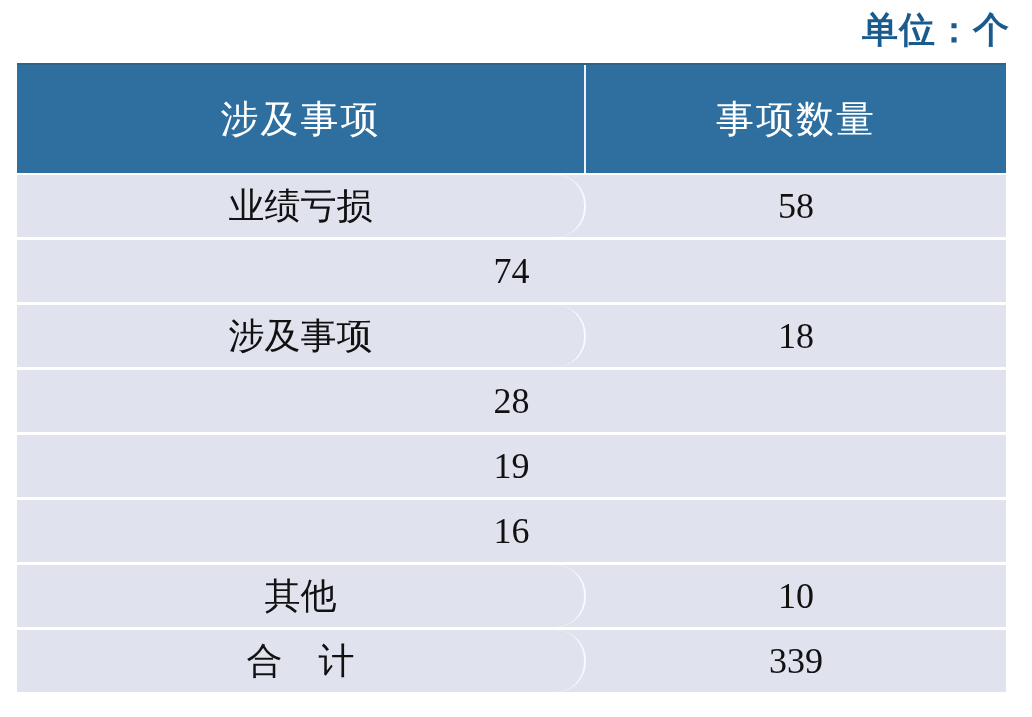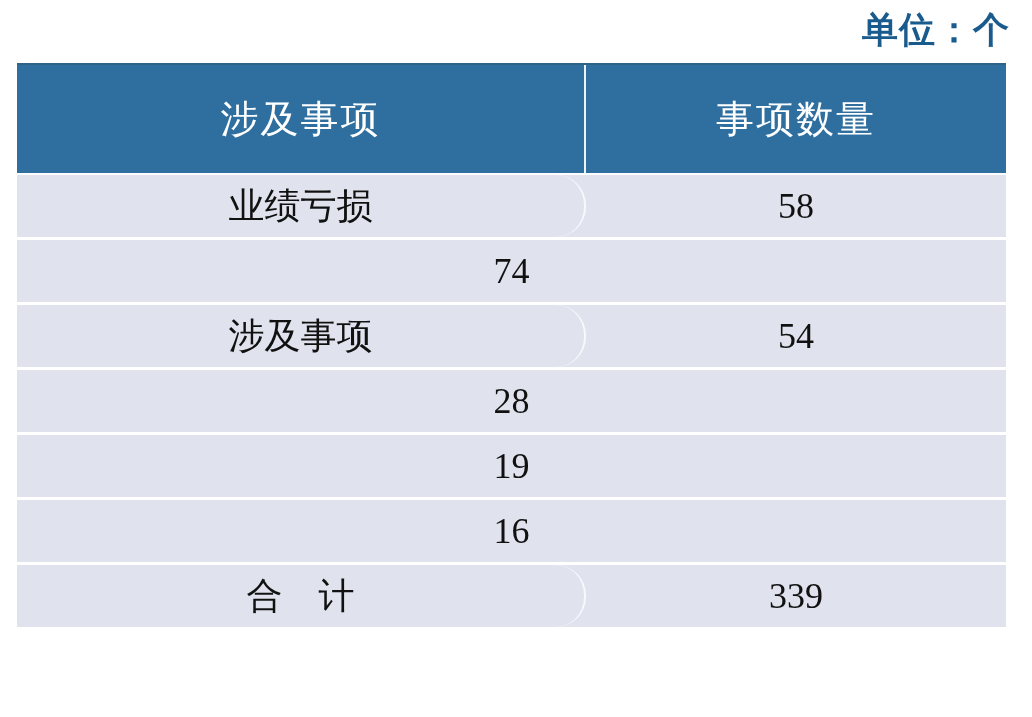--- a/index.html
+++ b/index.html
@@ -99,30 +99,34 @@
 
     <div class="row">
       <div class="cell c1">业绩亏损</div>
       <div class="cell c2">58</div>
     </div>
     <div class="row">
       <div class="cell c2">74</div>
     </div>
     <div class="row">
       <div class="cell c1">涉及事项</div>
-      <div class="cell c2">54</div>
+      <div class="cell c2">18</div>
     </div>
     <div class="row">
       <div class="cell c2">28</div>
     </div>
     <div class="row">
       <div class="cell c2">19</div>
     </div>
     <div class="row">
       <div class="cell c2">16</div>
     </div>
     <div class="row">
+      <div class="cell c1">其他</div>
+      <div class="cell c2">10</div>
+    </div>
+    <div class="row">
       <div class="cell c1">合　计</div>
       <div class="cell c2">339</div>
     </div>
 
   </div>
 </div>
 
 </body></html>

